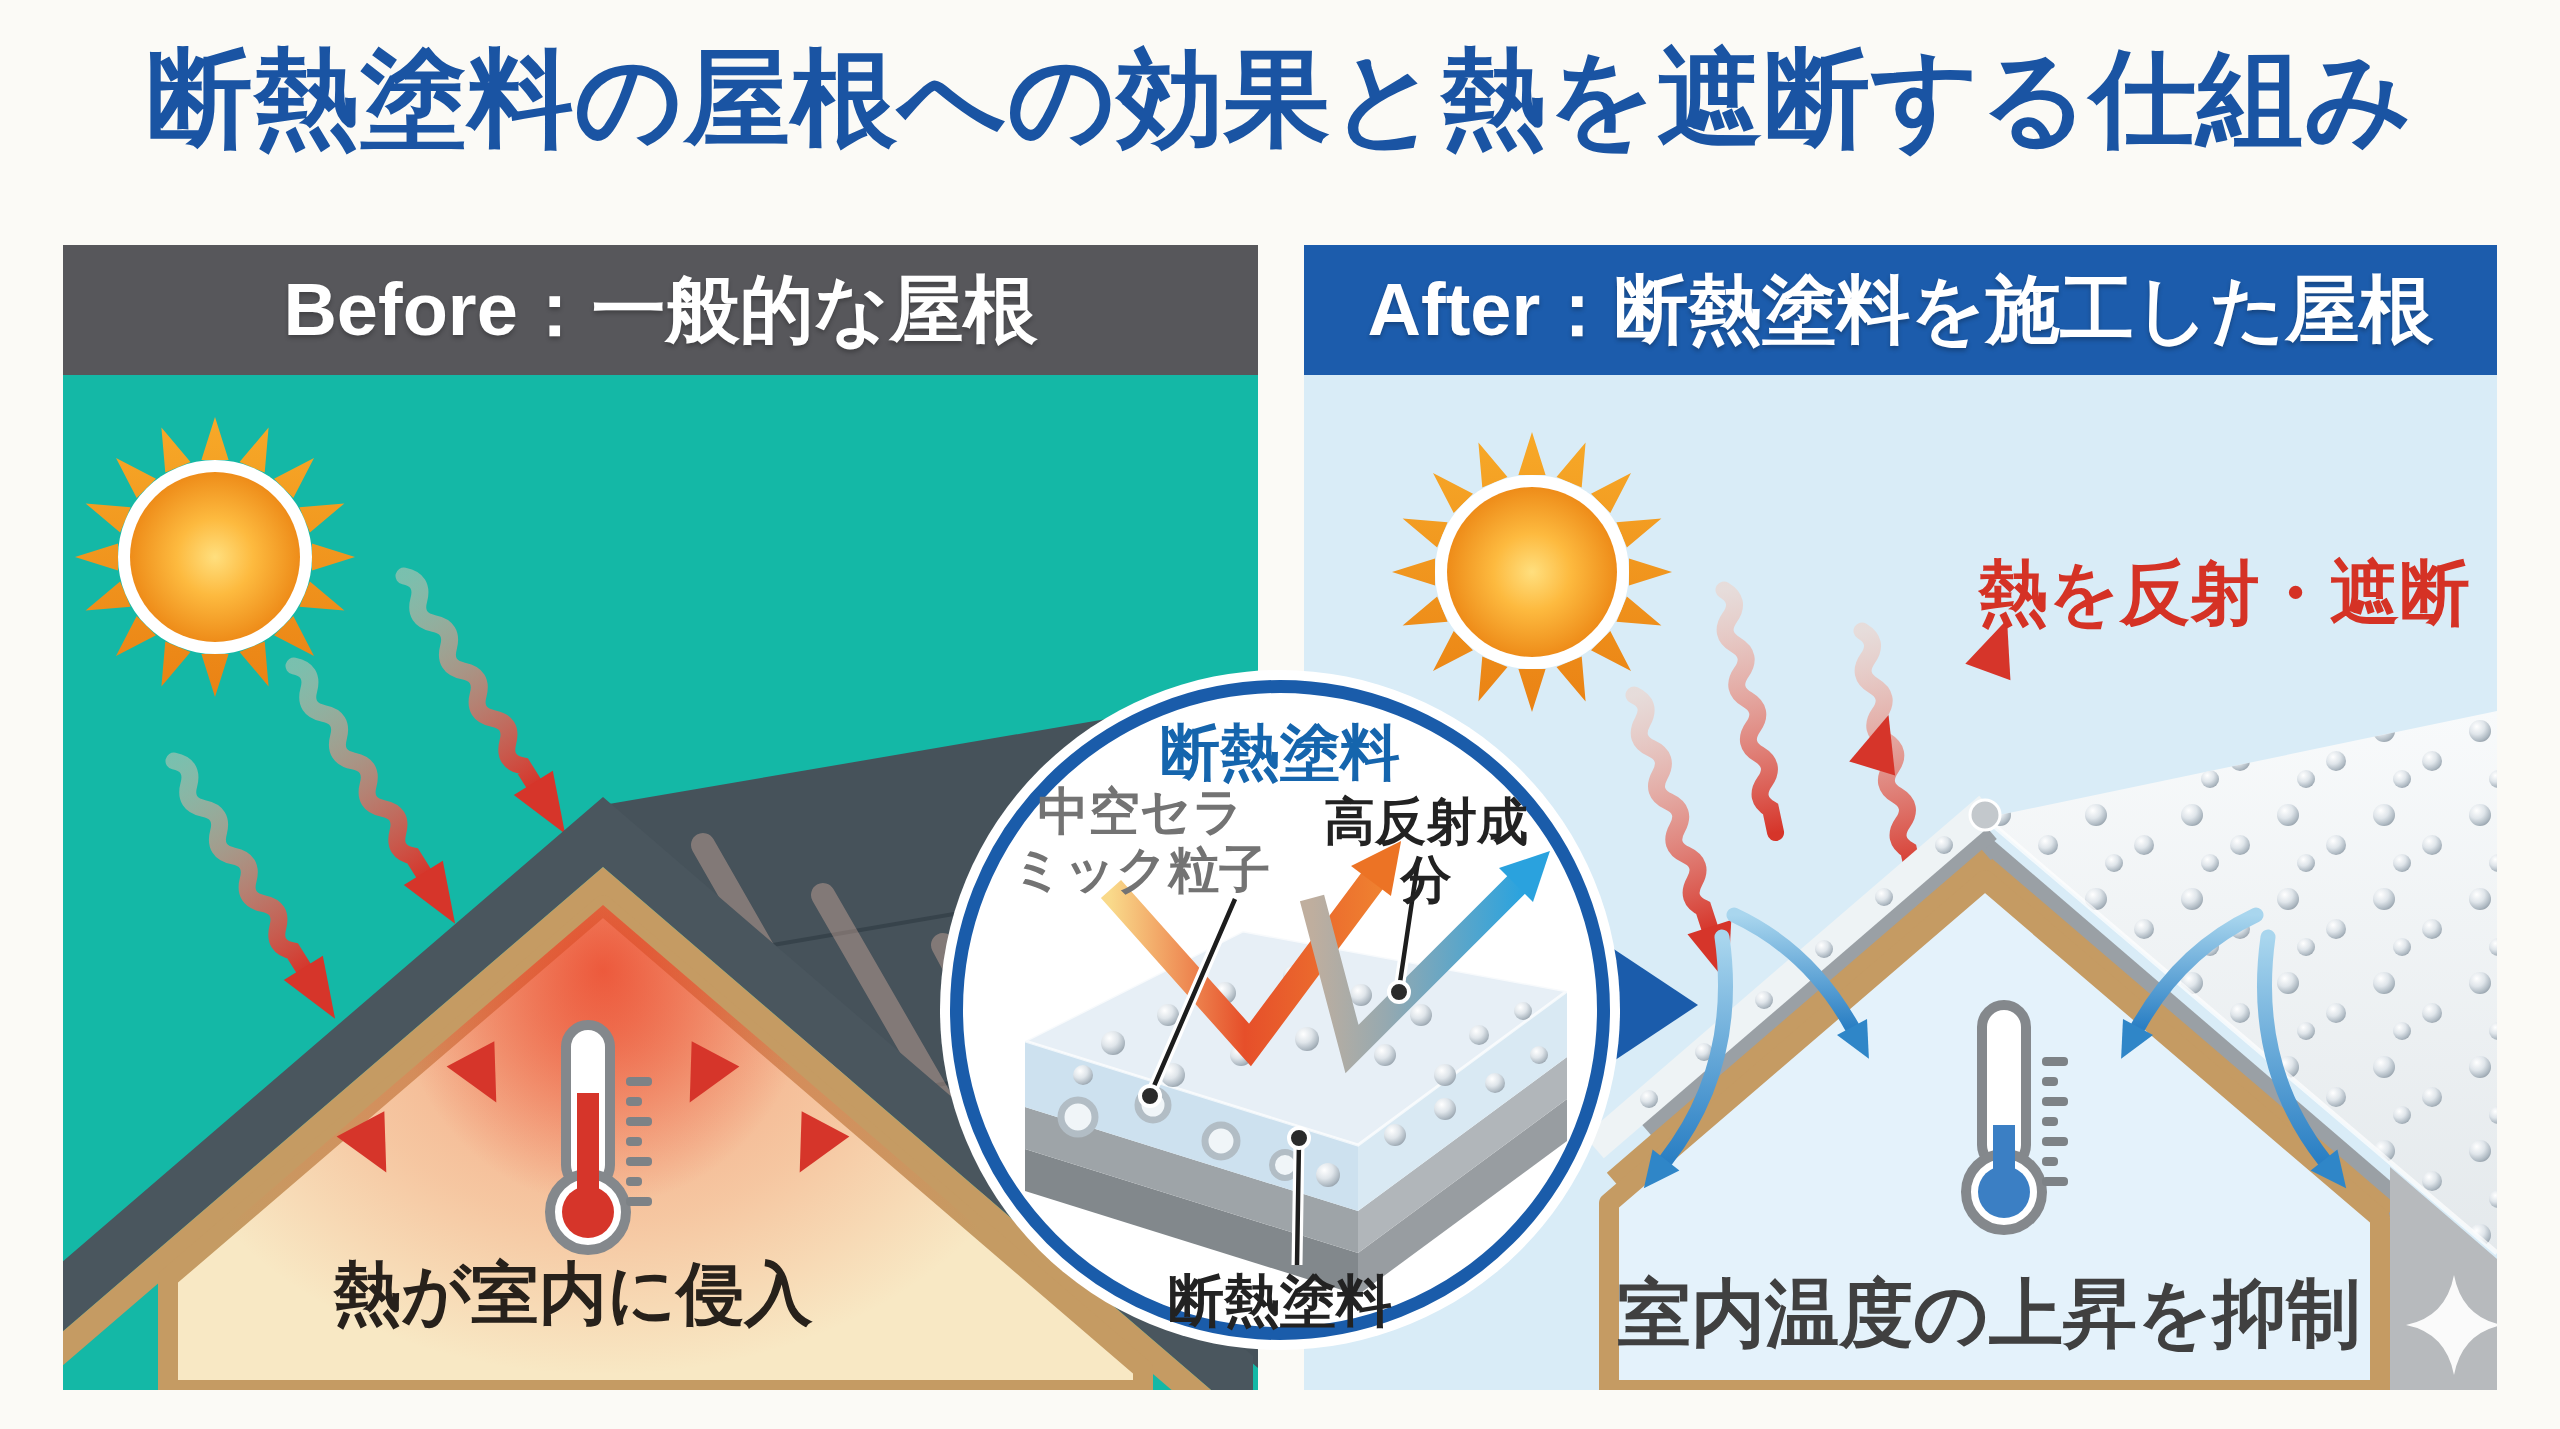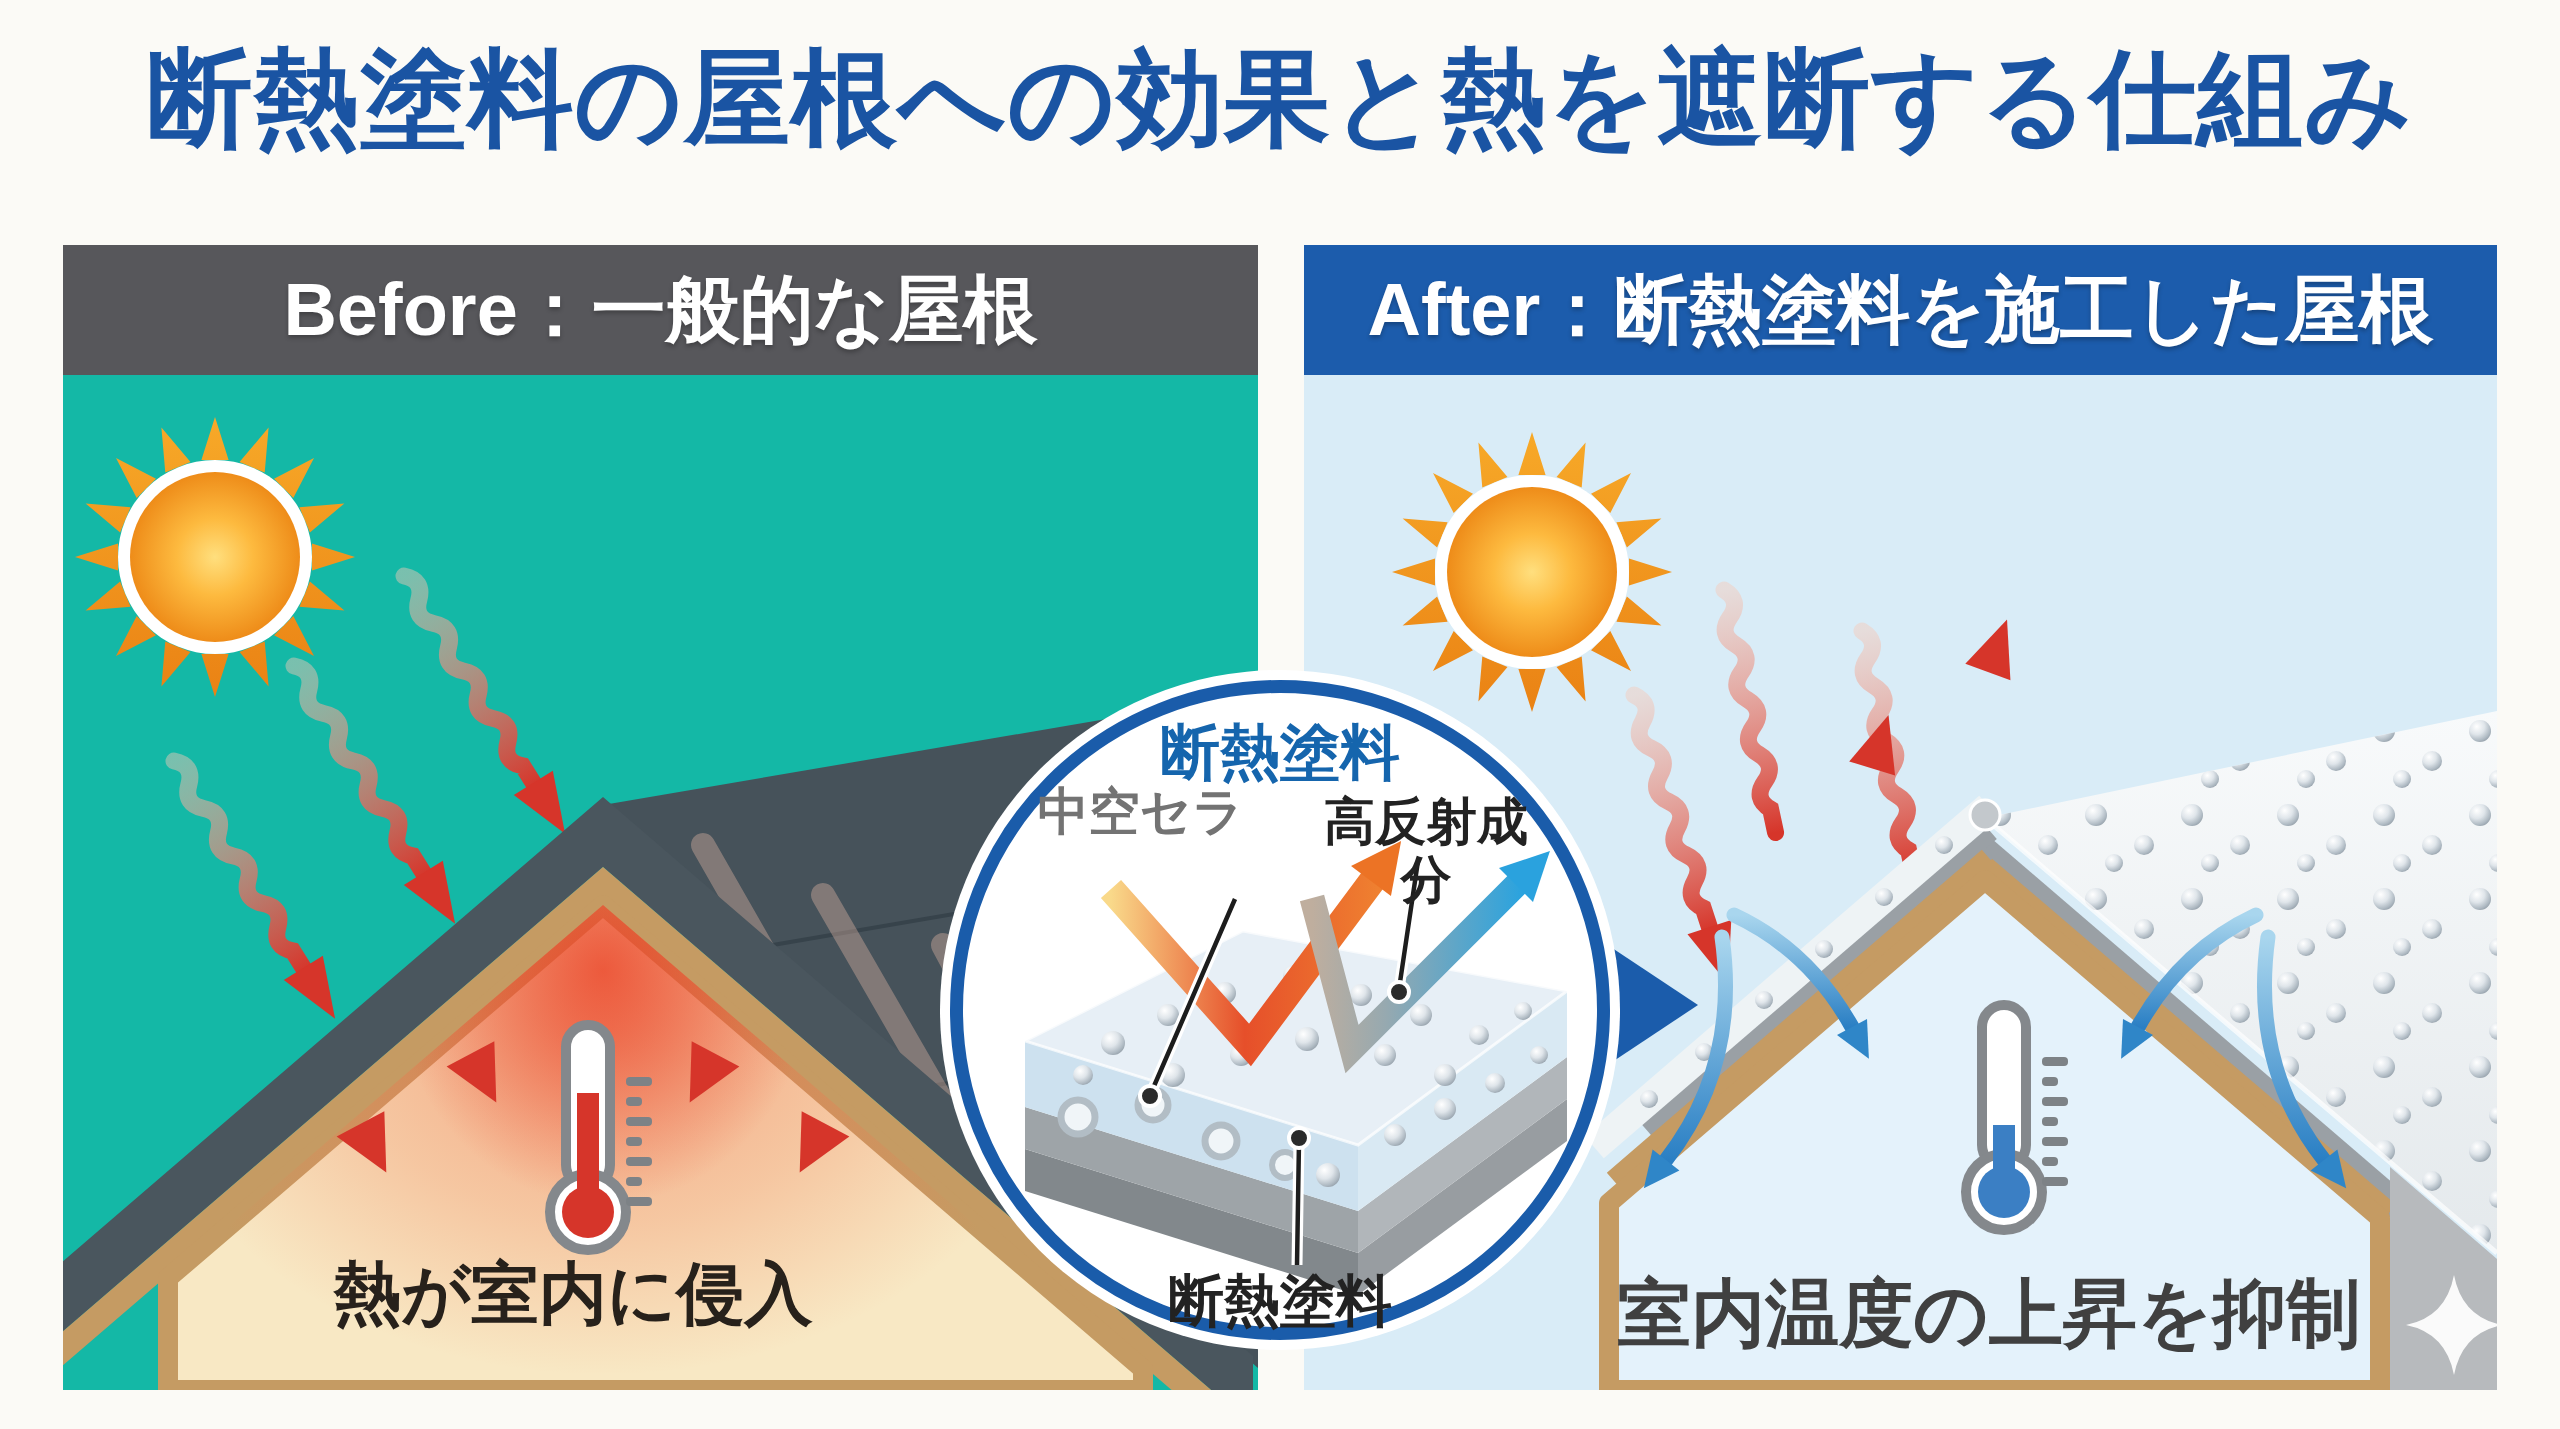--- a/index.html
+++ b/index.html
@@ -235,20 +235,21 @@
             <rect x="38" y="52" width="26" height="9" rx="4"></rect>
               <rect x="38" y="72" width="16" height="9" rx="4"></rect>
             <rect x="38" y="92" width="26" height="9" rx="4"></rect>
               <rect x="38" y="112" width="16" height="9" rx="4"></rect>
             <rect x="38" y="132" width="26" height="9" rx="4"></rect>
               <rect x="38" y="152" width="16" height="9" rx="4"></rect>
             <rect x="38" y="172" width="26" height="9" rx="4"></rect>
           </g>
         </g>
       </svg>
+      <div class="reflect-label">熱を反射・遮断</div>
       <div class="caption caption-after">室内温度の上昇を抑制</div>
     </div>
   </section>
 
   <svg class="callout" width="140" height="180" viewBox="0 0 140 180">
     <polygon points="0,0 128,85 0,170" fill="#1b5cab"></polygon>
   </svg>
 
   <div class="detail-circle">
     <svg width="634" height="634" viewBox="0 0 634 634">
@@ -304,18 +305,19 @@
         <path d="M272,206 L188,400 M455,168 L436,296 M336,448 L334,572" stroke="#ffffff" stroke-width="11" fill="none"></path>
         <path d="M272,206 L188,400 M455,168 L436,296 M336,448 L334,572" stroke="#1d1d1d" stroke-width="4.5" fill="none"></path>
         <circle cx="187" cy="403" r="10" fill="#2b2b2b" stroke="#ffffff" stroke-width="4"></circle>
         <circle cx="436" cy="299" r="10" fill="#2b2b2b" stroke="#ffffff" stroke-width="4"></circle>
         <circle cx="336" cy="445" r="10" fill="#2b2b2b" stroke="#ffffff" stroke-width="4"></circle>
       </g>
     </svg>
     <div class="circle-label circle-title">断熱塗料</div>
     <div class="circle-label label-ceramic">
       <span>中空セラ</span><br>
+      <span>ミック粒子</span>
     </div>
     <div class="circle-label label-reflective">高反射成分</div>
     <div class="circle-label label-paint">断熱塗料</div>
   </div>
 
 </div>
 
 </body></html>

